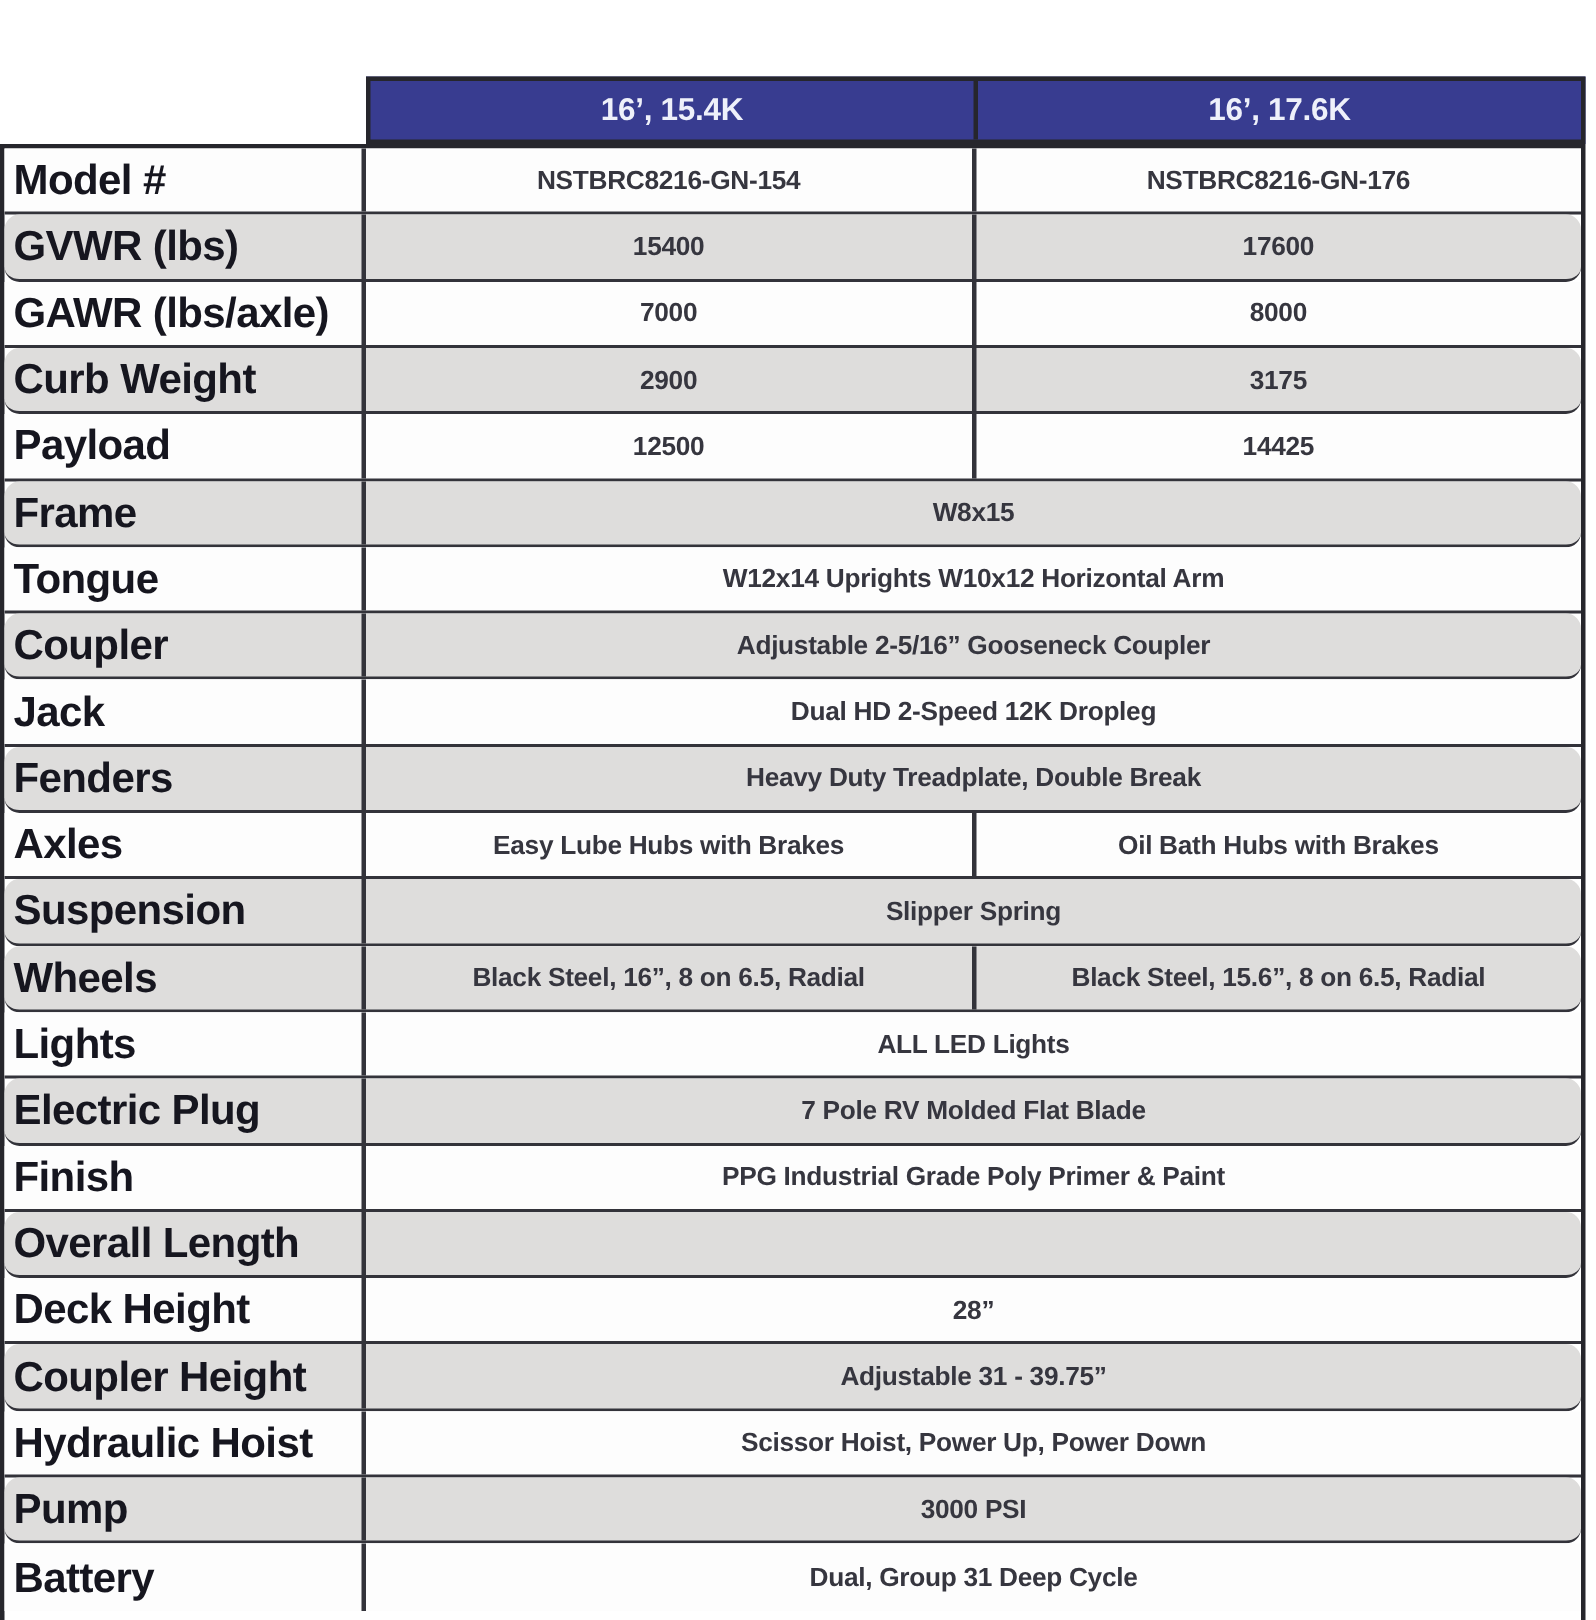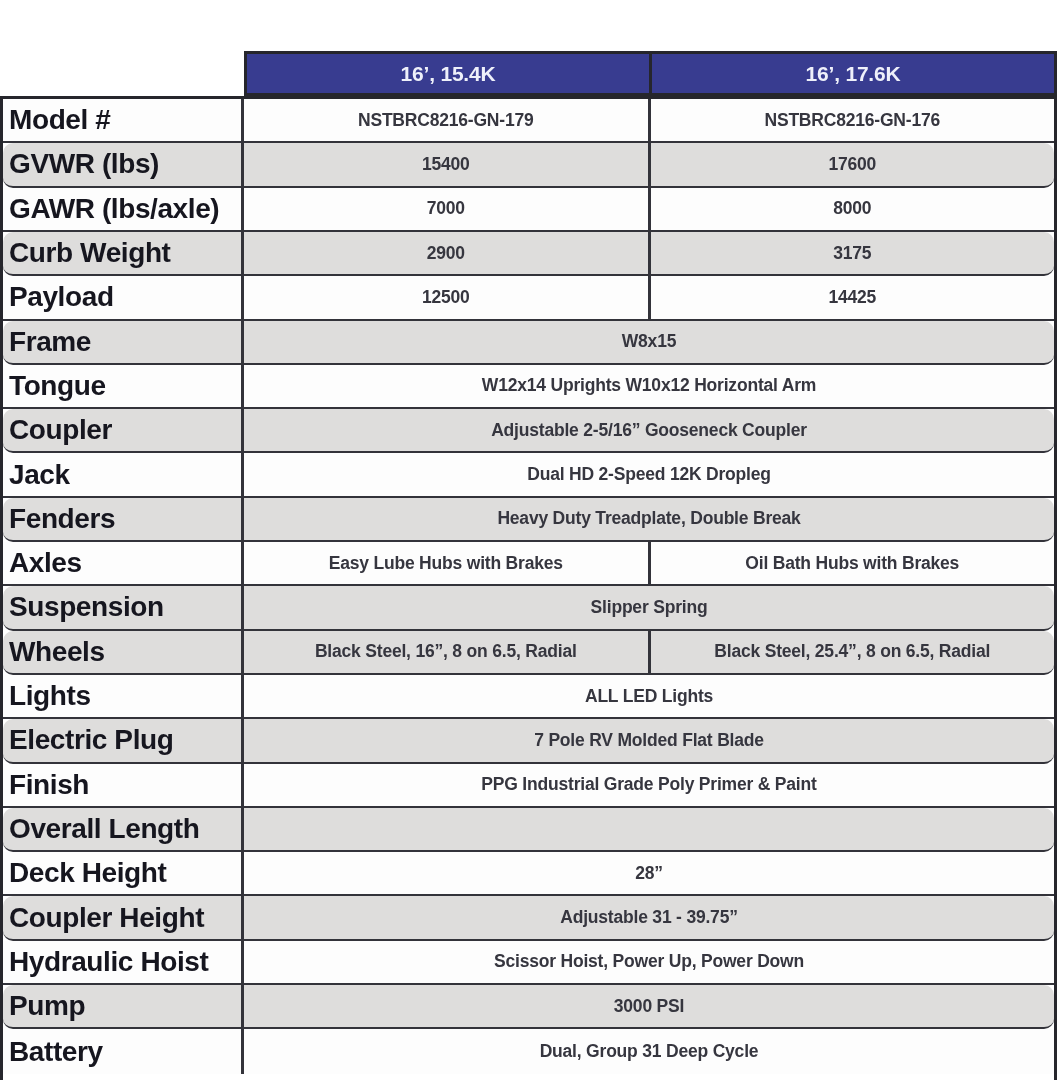--- a/index.html
+++ b/index.html
@@ -77,21 +77,21 @@
   <div class="header-row">
     <div class="hcell">16’, 15.4K</div>
     <div class="hdiv"></div>
     <div class="hcell">16’, 17.6K</div>
   </div>
 
   <div class="body" id="table-body">
       <div class="row">
     <div class="label">Model #</div>
     <div class="vals">
-          <div class="val">NSTBRC8216-GN-179</div>
+          <div class="val">NSTBRC8216-GN-154</div>
           <div class="vdiv"></div>
           <div class="val">NSTBRC8216-GN-176</div>
         </div>
   </div>
       <div class="row shaded">
     <div class="label">GVWR (lbs)</div>
     <div class="vals">
           <div class="val">15400</div>
           <div class="vdiv"></div>
           <div class="val">17600</div>
@@ -163,21 +163,21 @@
     <div class="label">Suspension</div>
     <div class="vals">
           <div class="val">Slipper Spring</div>
         </div>
   </div>
       <div class="row shaded">
     <div class="label">Wheels</div>
     <div class="vals">
           <div class="val">Black Steel, 16”, 8 on 6.5, Radial</div>
           <div class="vdiv"></div>
-          <div class="val">Black Steel, 25.4”, 8 on 6.5, Radial</div>
+          <div class="val">Black Steel, 15.6”, 8 on 6.5, Radial</div>
         </div>
   </div>
       <div class="row">
     <div class="label">Lights</div>
     <div class="vals">
           <div class="val">ALL LED Lights</div>
         </div>
   </div>
       <div class="row shaded">
     <div class="label">Electric Plug</div>

